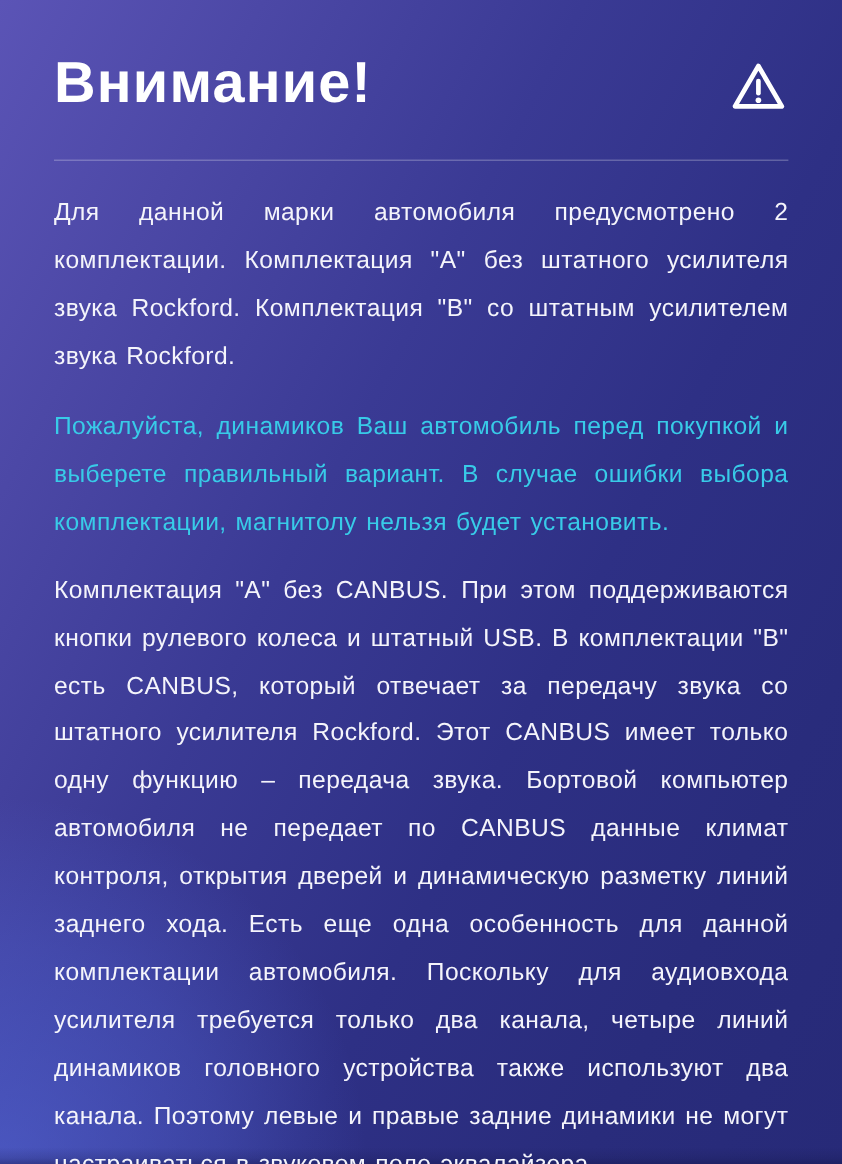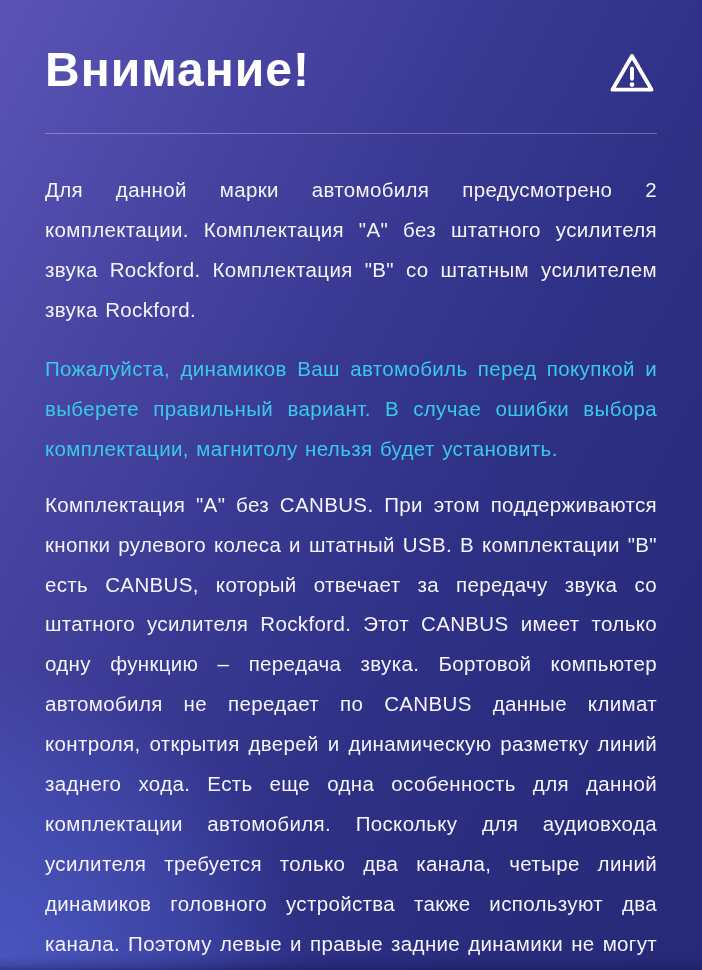--- a/index.html
+++ b/index.html
@@ -17,21 +17,21 @@
     padding: 44px 45px 0 45px;
     font-family: "Liberation Sans", "DejaVu Sans", sans-serif;
     color: #f4f4fb;
     background:
       linear-gradient(to top, rgba(18,20,70,0.40) 0px, rgba(18,20,70,0.18) 5px, rgba(18,20,70,0) 14px),
       radial-gradient(58% 42% at 0% 100%, rgba(88,110,228,0.55) 0%, rgba(88,110,228,0.28) 45%, rgba(88,110,228,0) 75%),
       linear-gradient(118deg, #5b54b6 0%, #4c48a6 18%, #3a3a94 40%, #2e3085 62%, #292c7c 82%, #272a78 100%);
   }
   .title-row {
     display: flex;
-    align-items: flex-end;
+    align-items: flex-start;
     justify-content: space-between;
   }
   h1.page-title {
     margin: 0;
     font-size: 48px;
     line-height: 1.1;
     font-weight: 700;
     letter-spacing: 1px;
     color: #ffffff;
   }
@@ -49,21 +49,21 @@
   }
   p.copy {
     margin: 0;
     font-size: 20.5px;
     line-height: 1.95;
     letter-spacing: 0.35px;
     word-spacing: 1.5px;
     text-align: justify;
     font-weight: 400;
   }
-  p.copy-intro    { margin-top: 36px; }
+  p.copy-intro    { margin-top: 23px; }
   p.copy-highlight{ margin-top: 19px; color: #38cbe8; }
   p.copy-details  { margin-top: 16px; }
 </style>
 </head>
 <body>
 
 <div class="poster">
 
   <div class="title-row">
     <h1 class="page-title">Внимание!</h1>

